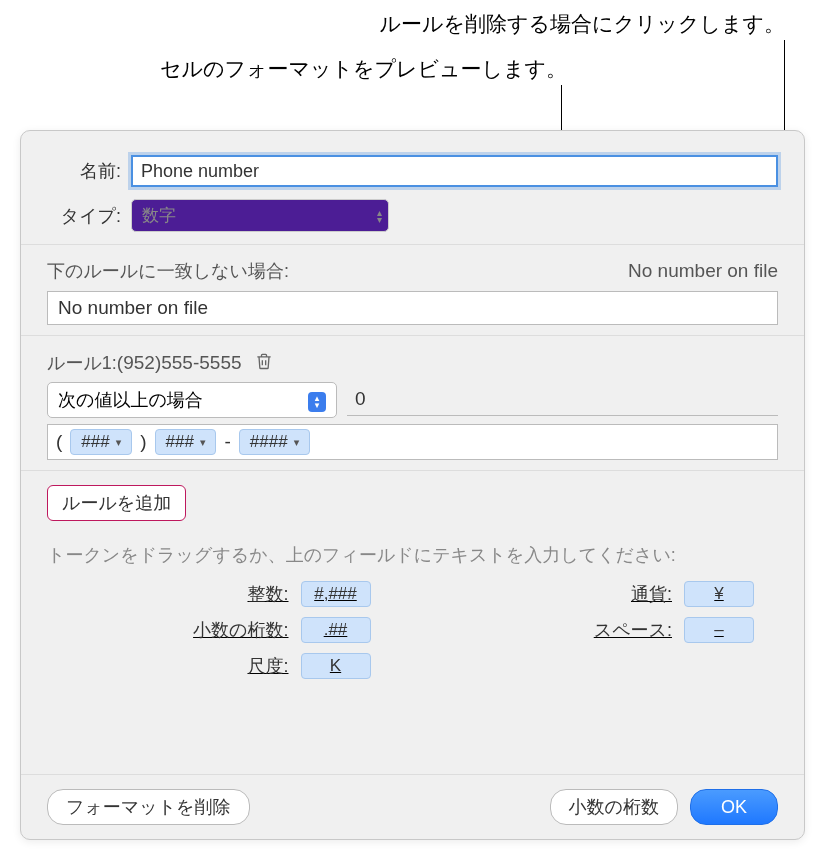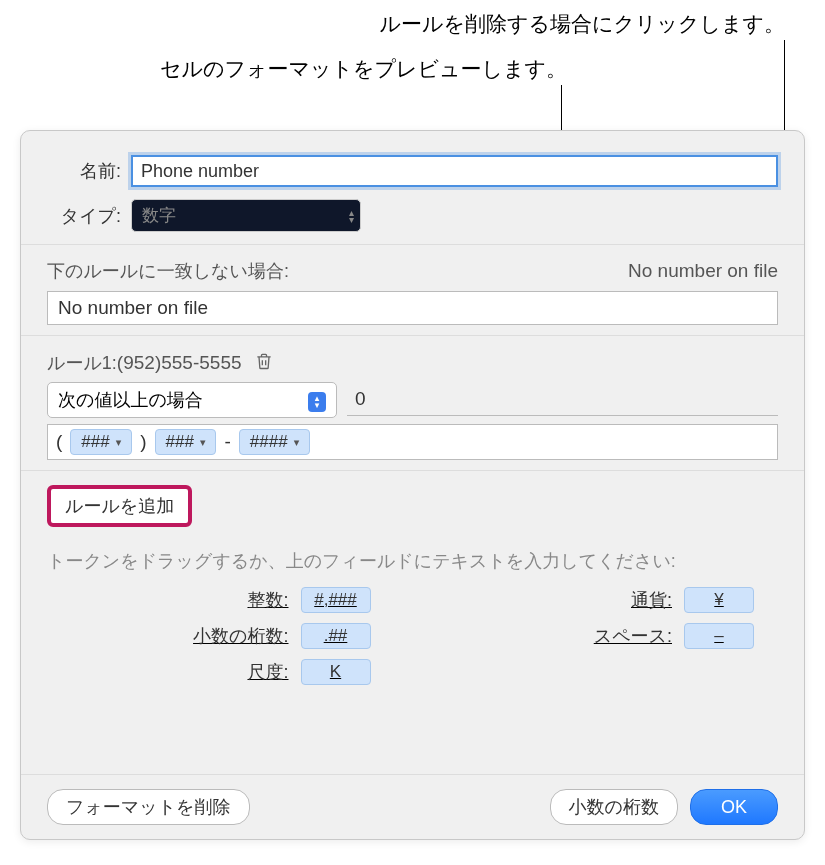--- a/index.html
+++ b/index.html
@@ -78,26 +78,26 @@
       border: 2px solid #4a90e2;
       background: #fff;
       padding: 0 8px;
       font-size: 18px;
       color: #333;
       box-shadow: 0 0 0 3px rgba(74,144,226,0.3);
     }
     .type-select {
       position: relative;
       border: 1px solid #ccc;
-      background: #0f172a;
+      background: #4c1d95;
       border-radius: 5px;
       padding: 4px 24px 4px 10px;
       font-size: 17px;
       color: #888;
-      width: 230px;
+      width: 258px;
     }
     .type-select::after {
       content: '';
       position: absolute;
       right: 8px;
       top: 50%;
       transform: translateY(-50%);
       width: 0;
       height: 0;
     }
@@ -245,21 +245,21 @@
       gap: 6px;
     }
     .token-dd::after {
       content: '▾';
       font-size: 11px;
       color: #555;
     }
     .add-rule-btn {
       margin: 0 26px;
       background: #fff;
-      border: 4px solid #be185d;
+      border: 1px solid #be185d;
       border-radius: 6px;
       padding: 5px 14px;
       font-size: 18px;
       color: #333;
       cursor: pointer;
     }
     .tokens-help {
       padding: 0 26px;
       margin-top: 22px;
       font-size: 18px;

